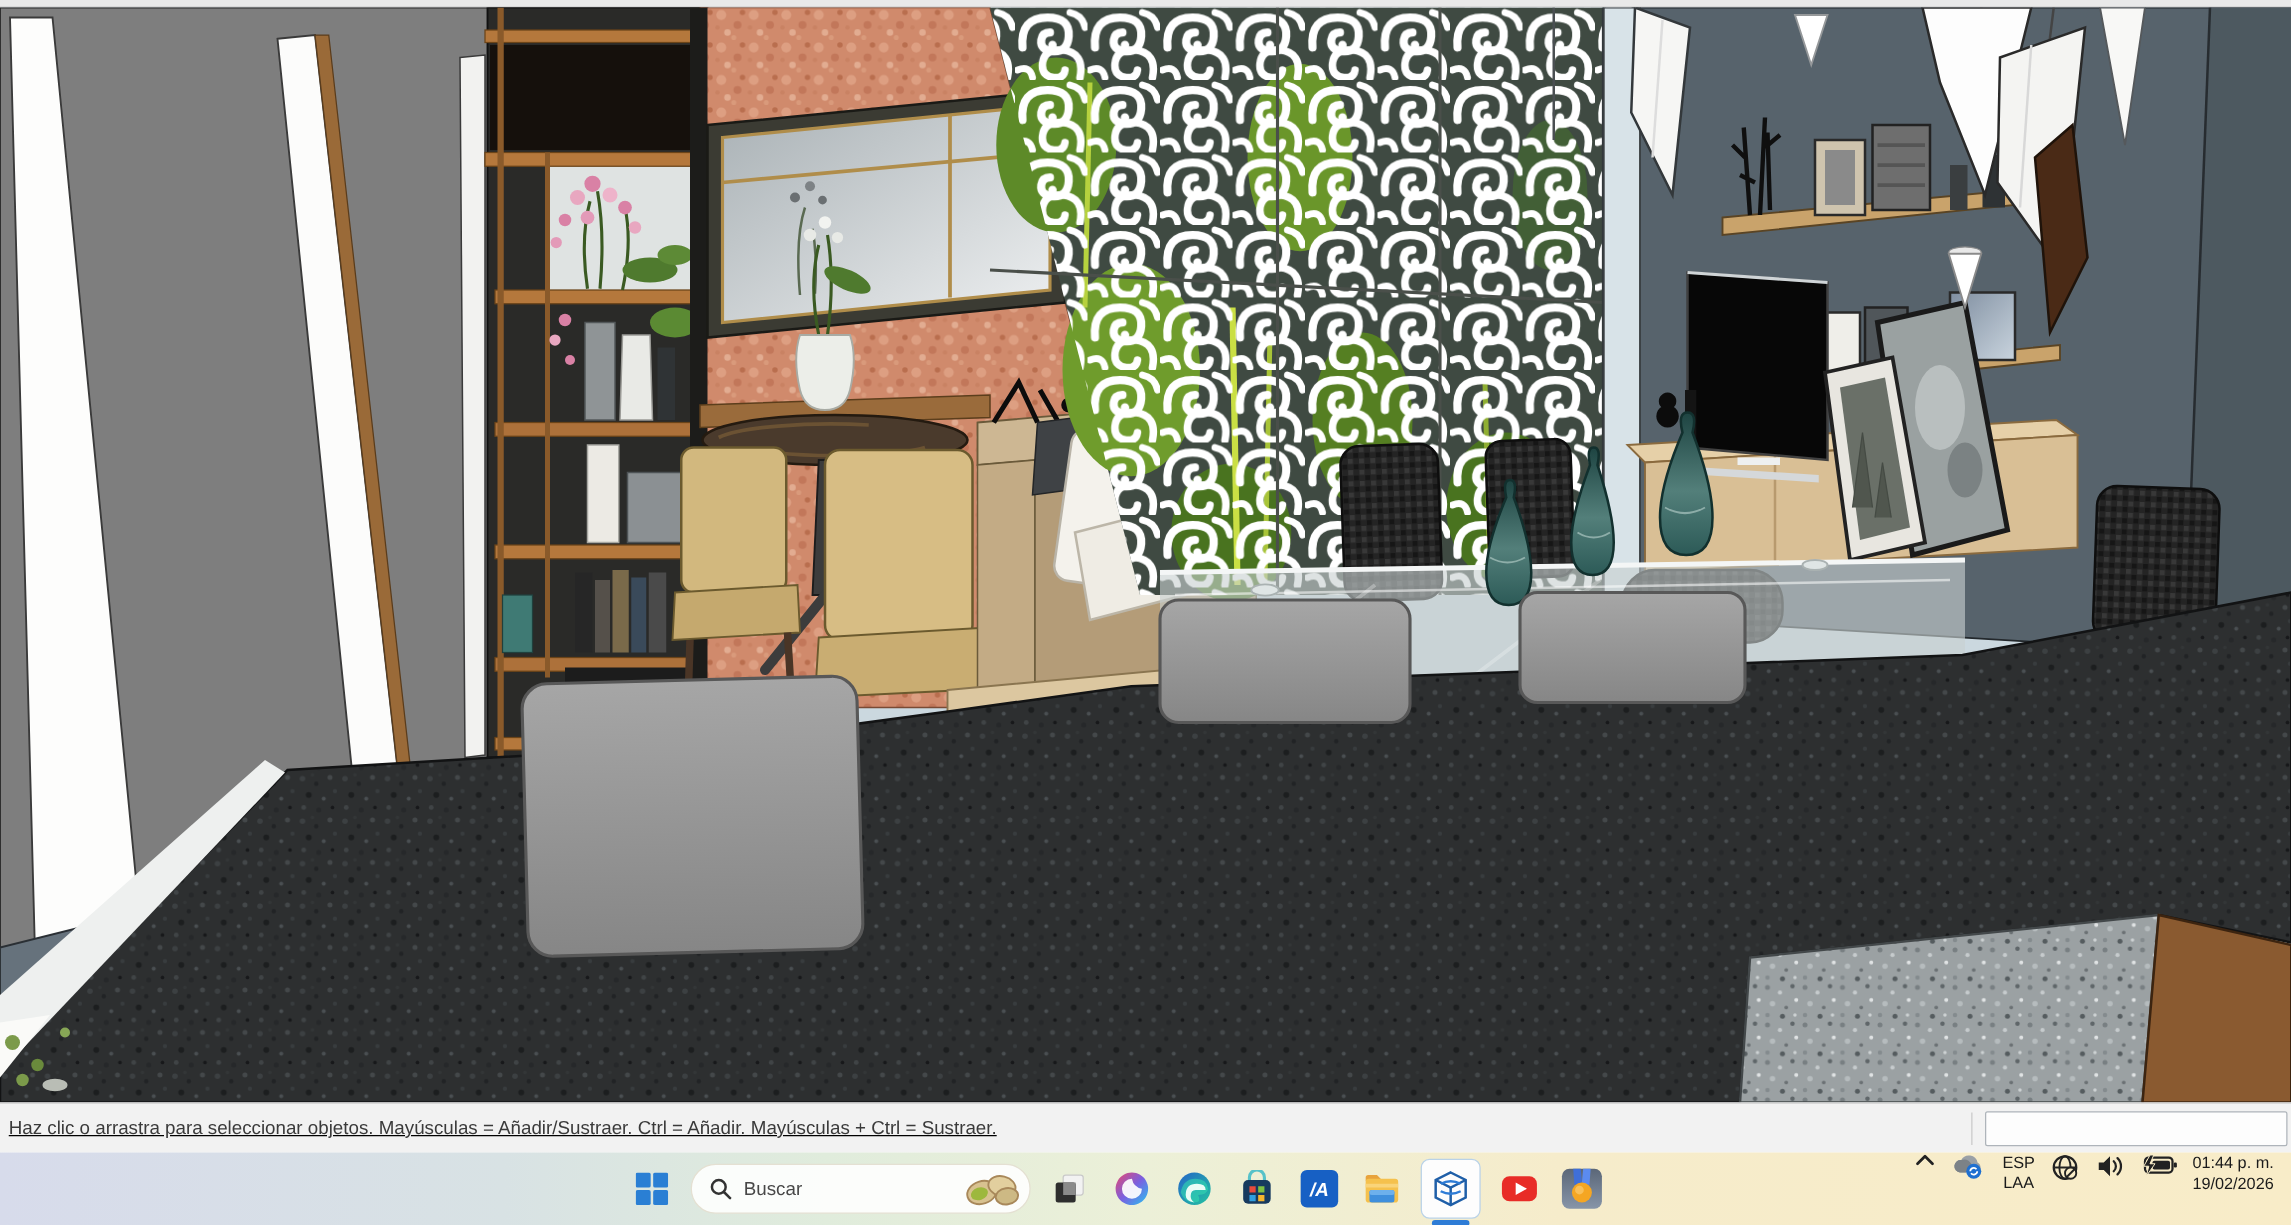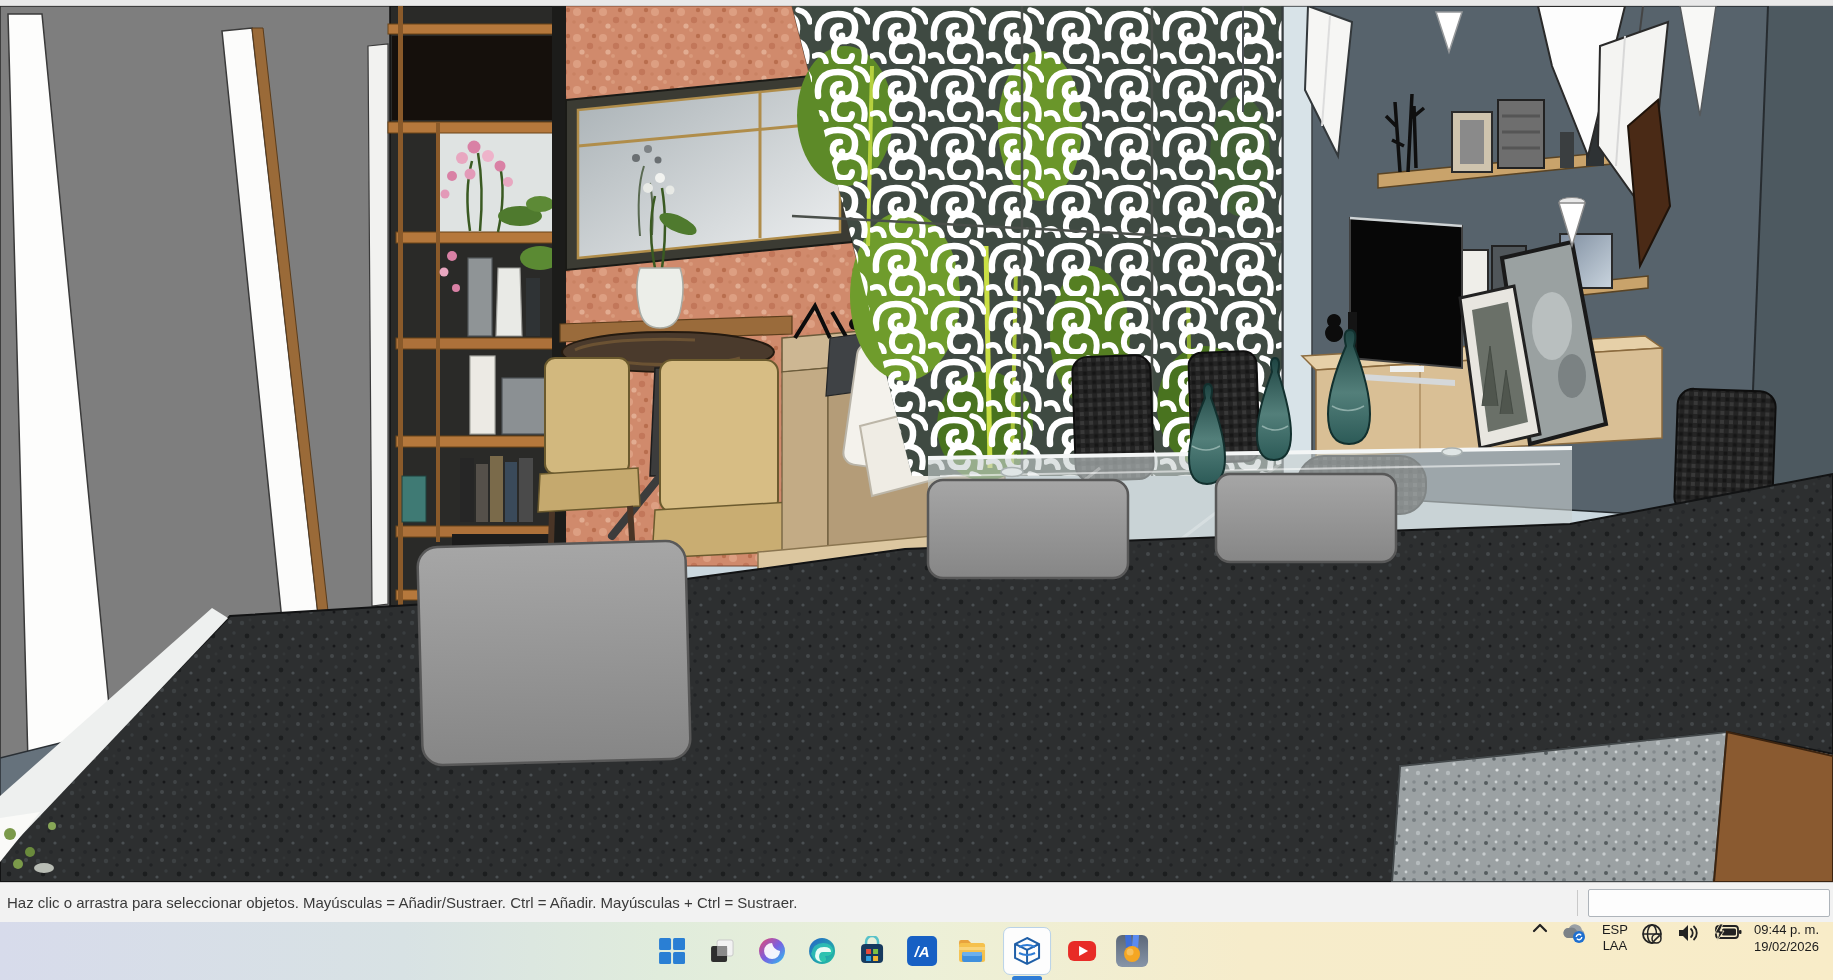--- a/index.html
+++ b/index.html
@@ -3,21 +3,21 @@
 <meta charset="utf-8">
 <style>
   html,body{margin:0;padding:0;background:#000;}
   body{width:1833px;height:980px;overflow:hidden;font-family:"Liberation Sans",sans-serif;-webkit-font-smoothing:antialiased;}
   .app{position:relative;width:1833px;height:980px;background:#fff;}
   
   .viewport{position:absolute;left:0;top:0;width:1833px;height:882px;background:#cbd8df;}
   .top-strip{position:absolute;left:0;top:0;width:1833px;height:6px;background:#e9e9e9;border-bottom:1px solid #d2d2d2;box-sizing:border-box;}
   .scene{position:absolute;left:0;top:6px;width:1833px;height:876px;display:block;}
   
-  .statusbar{position:absolute;left:0;top:882px;width:1833px;height:40px;background:#f2f2f2;border-top:1px solid #cfcfcf;box-sizing:border-box;display:flex;align-items:center;}
+  .statusbar{position:absolute;left:0;top:882px;width:1833px;height:40px;background:#f2f2f2;border-top:1px solid #cfcfcf;box-sizing:border-box;display:flex;align-items:center;text-decoration:underline;}
   .status-text{font-size:15px;color:#3a3a3a;padding-left:7px;white-space:nowrap;flex:1 1 auto;overflow:hidden;}
   .status-sep{width:1px;height:26px;background:#c9c9c9;margin:0 10px 0 4px;flex:0 0 auto;}
   .measure-box{flex:0 0 auto;width:242px;height:28px;background:#fdfdfd;border:1px solid #aeb4ba;border-radius:2px;margin-right:3px;font-size:13px;color:#333;padding:0 6px;box-sizing:border-box;outline:none;}
   
   .taskbar{position:absolute;left:0;top:922px;width:1833px;height:58px;
     background:linear-gradient(90deg,#d7dbeb 0%,#d8e2e4 22%,#e0ecdc 36%,#ecf0d8 50%,#f6eccb 68%,#f8ecc8 100%);
     display:flex;align-items:center;}
   .tb-center{position:absolute;left:50%;top:0;height:58px;transform:translateX(-53%);display:flex;align-items:center;gap:12px;}
   .tb-btn{width:38px;height:38px;border-radius:6px;display:flex;align-items:center;justify-content:center;flex:0 0 auto;}
   .tb-btn svg{display:block;}
@@ -385,20 +385,33 @@
 
       <div class="tb-btn">
         <svg width="26" height="26" viewBox="0 0 26 26">
           <rect x="0" y="0" width="12" height="12" rx="1.5" fill="#2a7fd4"></rect>
           <rect x="14" y="0" width="12" height="12" rx="1.5" fill="#2a7fd4"></rect>
           <rect x="0" y="14" width="12" height="12" rx="1.5" fill="#2a7fd4"></rect>
           <rect x="14" y="14" width="12" height="12" rx="1.5" fill="#2a7fd4"></rect>
         </svg>
       </div>
 
+      <div class="search-pill">
+        <svg width="18" height="18" viewBox="0 0 18 18">
+          <circle cx="7.5" cy="7.5" r="5.5" fill="none" stroke="#333" stroke-width="2"></circle>
+          <line x1="11.8" y1="11.8" x2="16.5" y2="16.5" stroke="#333" stroke-width="2" stroke-linecap="round"></line>
+        </svg>
+        <span class="q">Buscar</span>
+        <svg width="44" height="30" viewBox="0 0 44 30">
+          <ellipse cx="14" cy="18" rx="12" ry="9" fill="#d8c290" stroke="#a8885a" stroke-width="1.5" transform="rotate(-18 14 18)"></ellipse>
+          <ellipse cx="12" cy="19" rx="7" ry="5" fill="#9db83d" transform="rotate(-18 12 19)"></ellipse>
+          <ellipse cx="30" cy="13" rx="11" ry="8" fill="#e2cf9e" stroke="#a8885a" stroke-width="1.5" transform="rotate(14 30 13)"></ellipse>
+          <ellipse cx="34" cy="21" rx="9" ry="6.5" fill="#cdb984" stroke="#a8885a" stroke-width="1.5" transform="rotate(-8 34 21)"></ellipse>
+        </svg>
+      </div>
 
       <div class="tb-btn">
         <svg width="28" height="28" viewBox="0 0 28 28">
           <rect x="9" y="3" width="16" height="16" rx="2" fill="#f2f2f2" stroke="#c9c9c9" stroke-width="1"></rect>
           <rect x="3" y="9" width="16" height="16" rx="2" fill="#2e2e2e"></rect>
           <rect x="9" y="9" width="10" height="10" fill="#8a8a8a"></rect>
         </svg>
       </div>
 
       <div class="tb-btn">
@@ -516,19 +529,19 @@
         <polygon points="3,8 7,8 12,3 12,19 7,14 3,14" fill="#222"></polygon>
         <path d="M15,7 a5.5,5.5 0 0 1 0,8 M18,4.5 a9,9 0 0 1 0,13" fill="none" stroke="#222" stroke-width="1.8" stroke-linecap="round"></path>
       </svg>
       <svg width="30" height="20" viewBox="0 0 30 20">
         <rect x="4" y="4" width="22" height="12" rx="3" fill="none" stroke="#222" stroke-width="1.8"></rect>
         <rect x="27" y="8" width="2.5" height="4" rx="1" fill="#222"></rect>
         <rect x="10" y="6.5" width="14" height="7" rx="1.5" fill="#222"></rect>
         <polygon points="8,2 3,11 7,11 5,19 12,9 8,9 11,2" fill="#222" stroke="#f8ecc8" stroke-width="0.8"></polygon>
       </svg>
       <div class="clock">
-        <div>09:44 p. m.</div>
+        <div>01:44 p. m.</div>
         <div>19/02/2026</div>
       </div>
     </div>
   </div>
 
 </div>
 
 </body></html>

